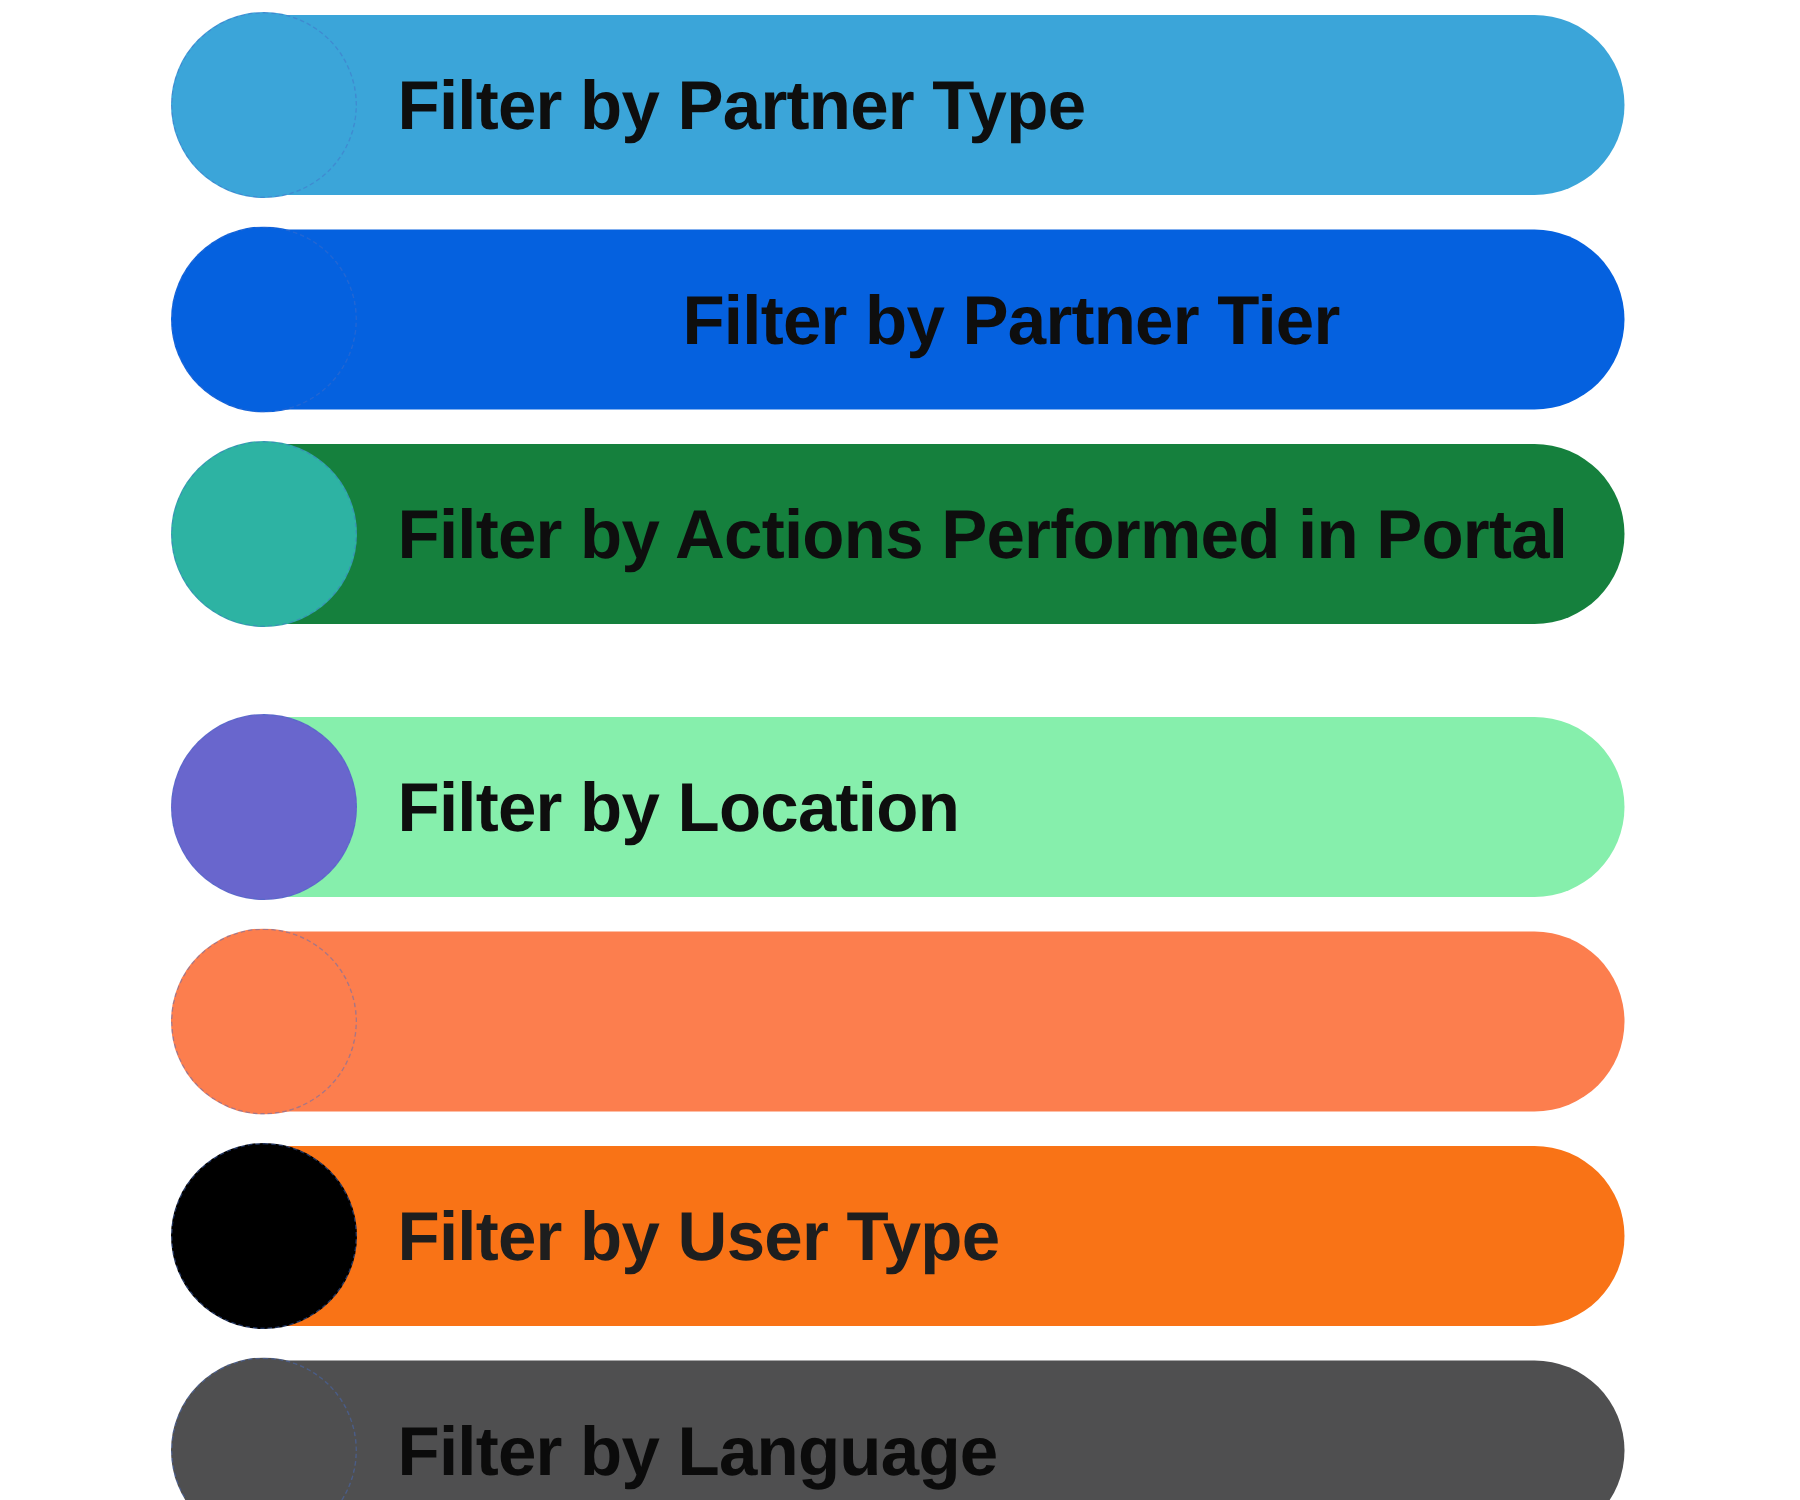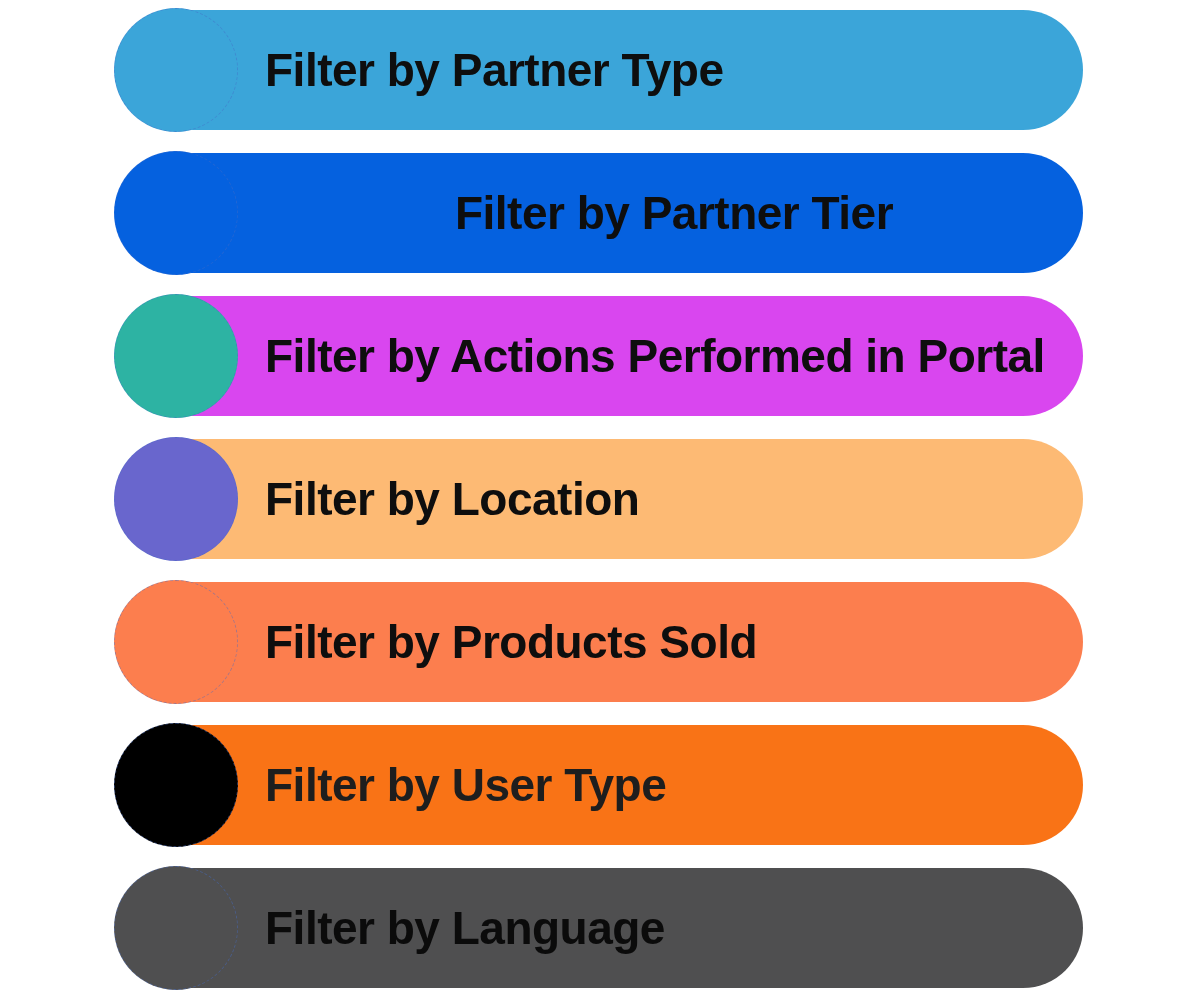--- a/index.html
+++ b/index.html
@@ -58,33 +58,32 @@
   <div class="row" style="background: rgb(59, 165, 217);">
     <span class="accent-circle" style="background: rgb(59, 165, 217); border-color: rgba(70, 110, 200, 0.45);"></span>
     <span class="label" style="color: rgb(14, 14, 14);">Filter by Partner Type</span>
   </div>
 
   <div class="row" style="background: rgb(5, 97, 223); justify-content: center;">
     <span class="accent-circle" style="background: rgb(5, 97, 223); border-color: rgba(70, 110, 200, 0.45);"></span>
     <span class="label" style="color: rgb(14, 14, 14);">Filter by Partner Tier</span>
   </div>
 
-  <div class="row" style="background: #d946ef;">
+  <div class="row" style="background: #15803d;">
     <span class="accent-circle" style="background: rgb(45, 179, 163); border-color: rgba(70, 110, 200, 0.45);"></span>
     <span class="label" style="color: rgb(14, 14, 14);">Filter by Actions Performed in Portal</span>
   </div>
 
-  <div class="row" style="background: #fdba74;">
+  <div class="row" style="background: #86efac; margin-top: 39px;">
     <span class="accent-circle" style="background: rgb(105, 102, 205); border-color: rgba(70, 110, 200, 0.45);"></span>
     <span class="label" style="color: rgb(14, 14, 14);">Filter by Location</span>
   </div>
 
   <div class="row" style="background: rgb(252, 126, 78);">
     <span class="accent-circle" style="background: rgb(252, 126, 78); border-color: rgba(70, 110, 200, 0.45);"></span>
-    <span class="label" style="color: rgb(14, 14, 14);">Filter by Products Sold</span>
   </div>
 
   <div class="row" style="background: #f97316;">
     <span class="accent-circle" style="background: rgb(0, 0, 0); border-color: rgba(70, 110, 200, 0.45);"></span>
     <span class="label" style="color: rgb(30, 30, 30);">Filter by User Type</span>
   </div>
 
   <div class="row" style="background: rgb(79, 79, 80);">
     <span class="accent-circle" style="background: rgb(79, 79, 80); border-color: rgba(70, 110, 200, 0.45);"></span>
     <span class="label" style="color: rgb(11, 11, 11);">Filter by Language</span>

